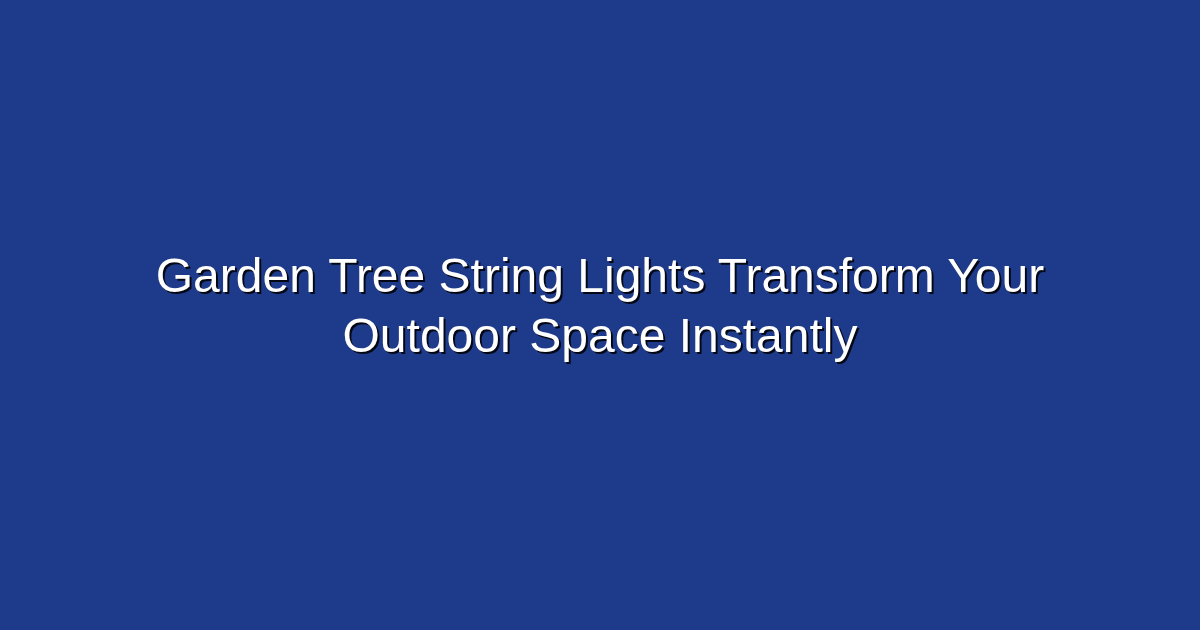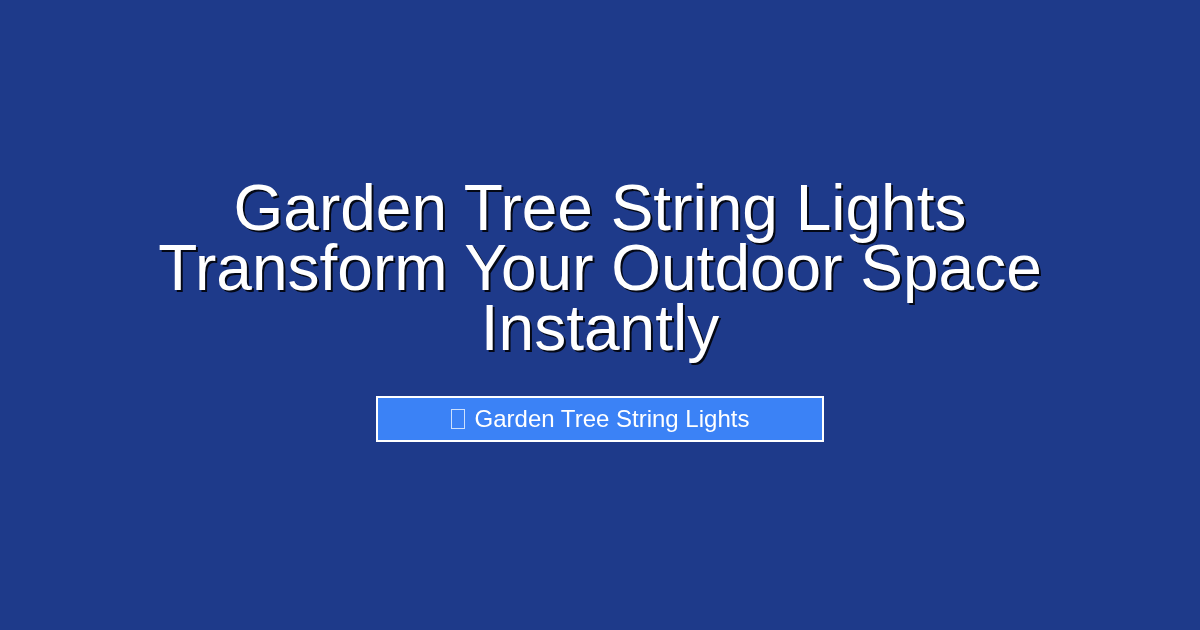--- a/index.html
+++ b/index.html
@@ -30,27 +30,27 @@
 
   .content {
     width: 1000px;
     display: flex;
     flex-direction: column;
     align-items: center;
     margin-top: -18px;
   }
 
   .headline {
-    margin: 8px;
+    margin: 15px;
     padding: 0;
     width: 940px;
     text-align: center;
     color: #ffffff;
     font-family: "Liberation Sans", sans-serif;
-    font-size: 64px;
+    font-size: 48px;
     font-weight: normal;
     line-height: 60px;
     letter-spacing: 0px;
     text-shadow: 2px 2px 0px rgba(0, 0, 0, 0.85);
     white-space: pre-line;
   }
 
   .cta-wrap {
     margin-top: 30px;
     display: flex;
@@ -93,22 +93,16 @@
 </style>
 </head>
 <body>
 
 <div class="card">
 
   <div class="content">
 
     <h1 class="headline">Garden Tree String Lights Transform Your Outdoor Space Instantly</h1>
 
-    <div class="cta-wrap">
-      <div class="cta-badge">
-        <span class="cta-glyph"></span>
-        <span class="cta-label">Garden Tree String Lights</span>
-      </div>
-    </div>
 
   </div>
 
 </div>
 
 </body></html>

